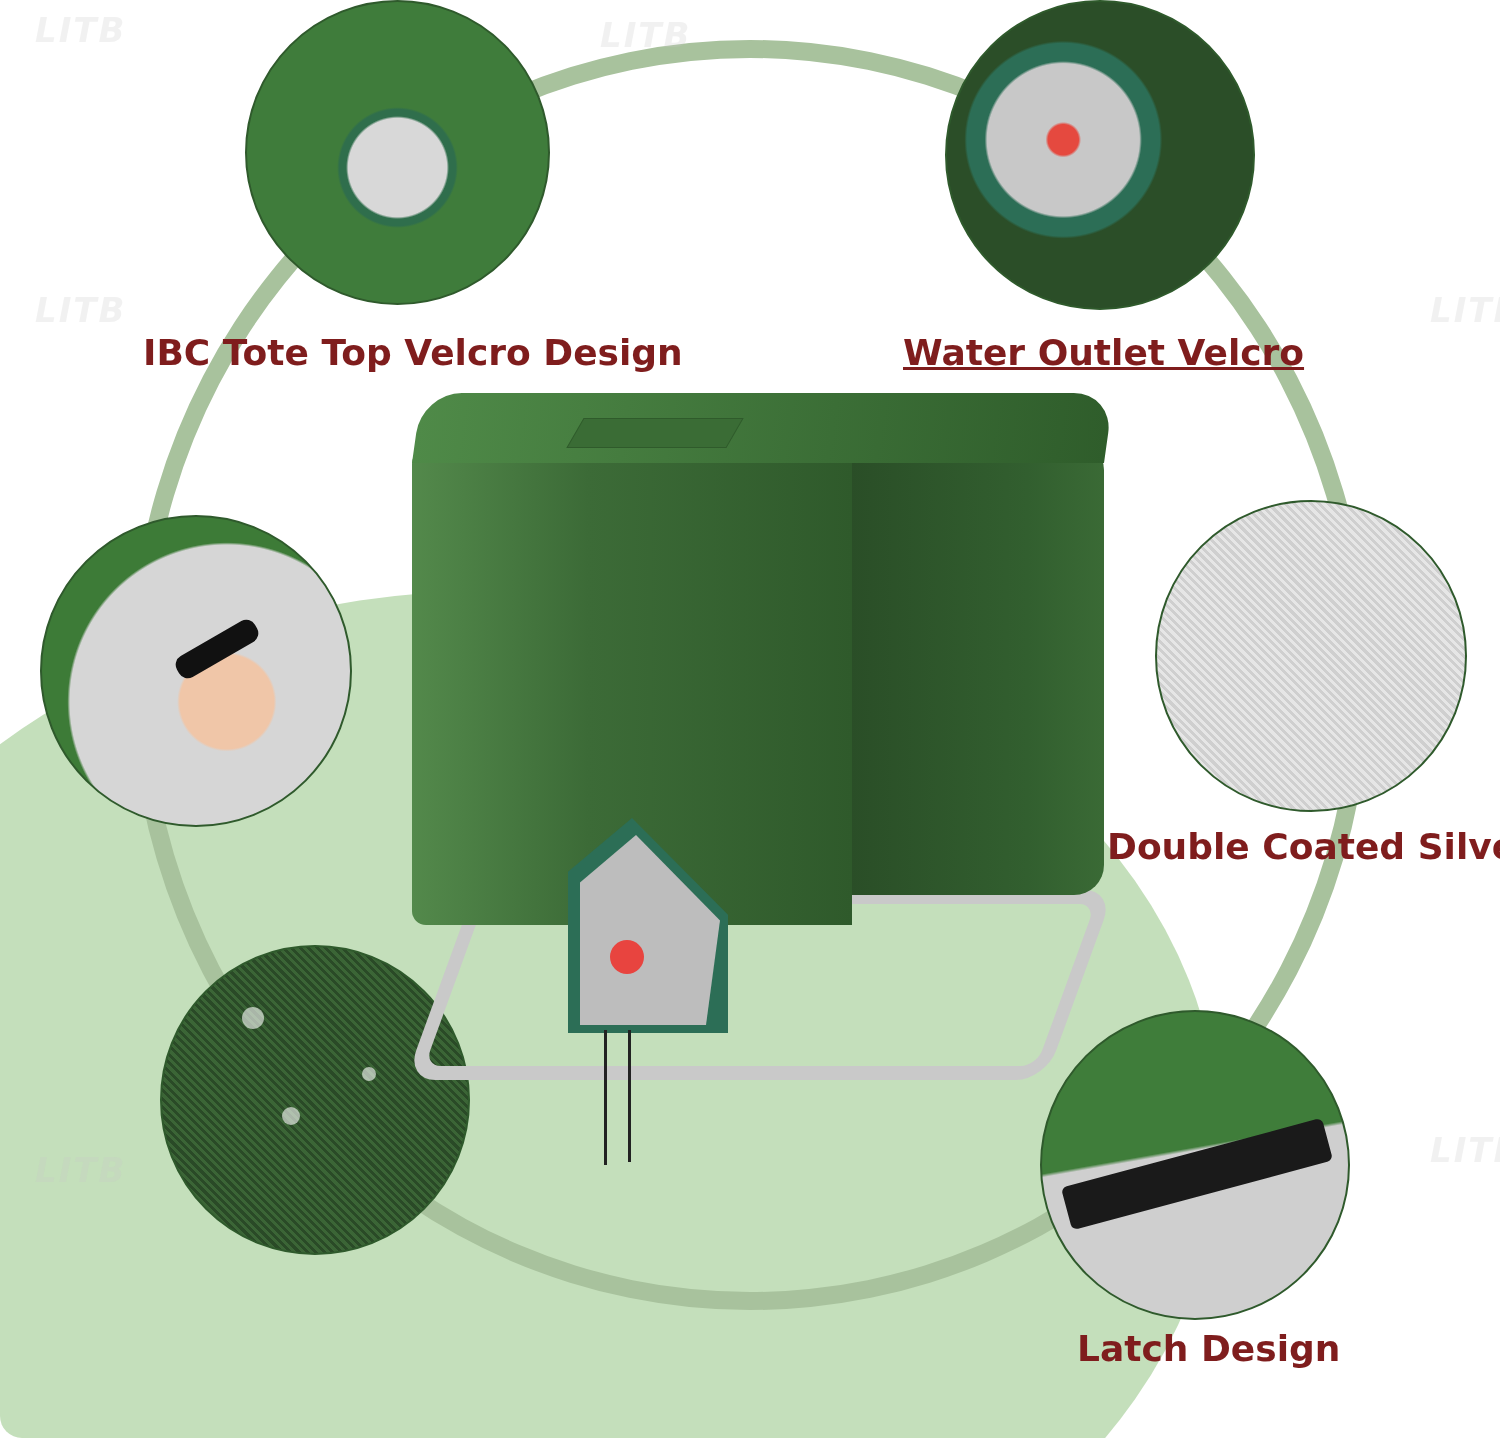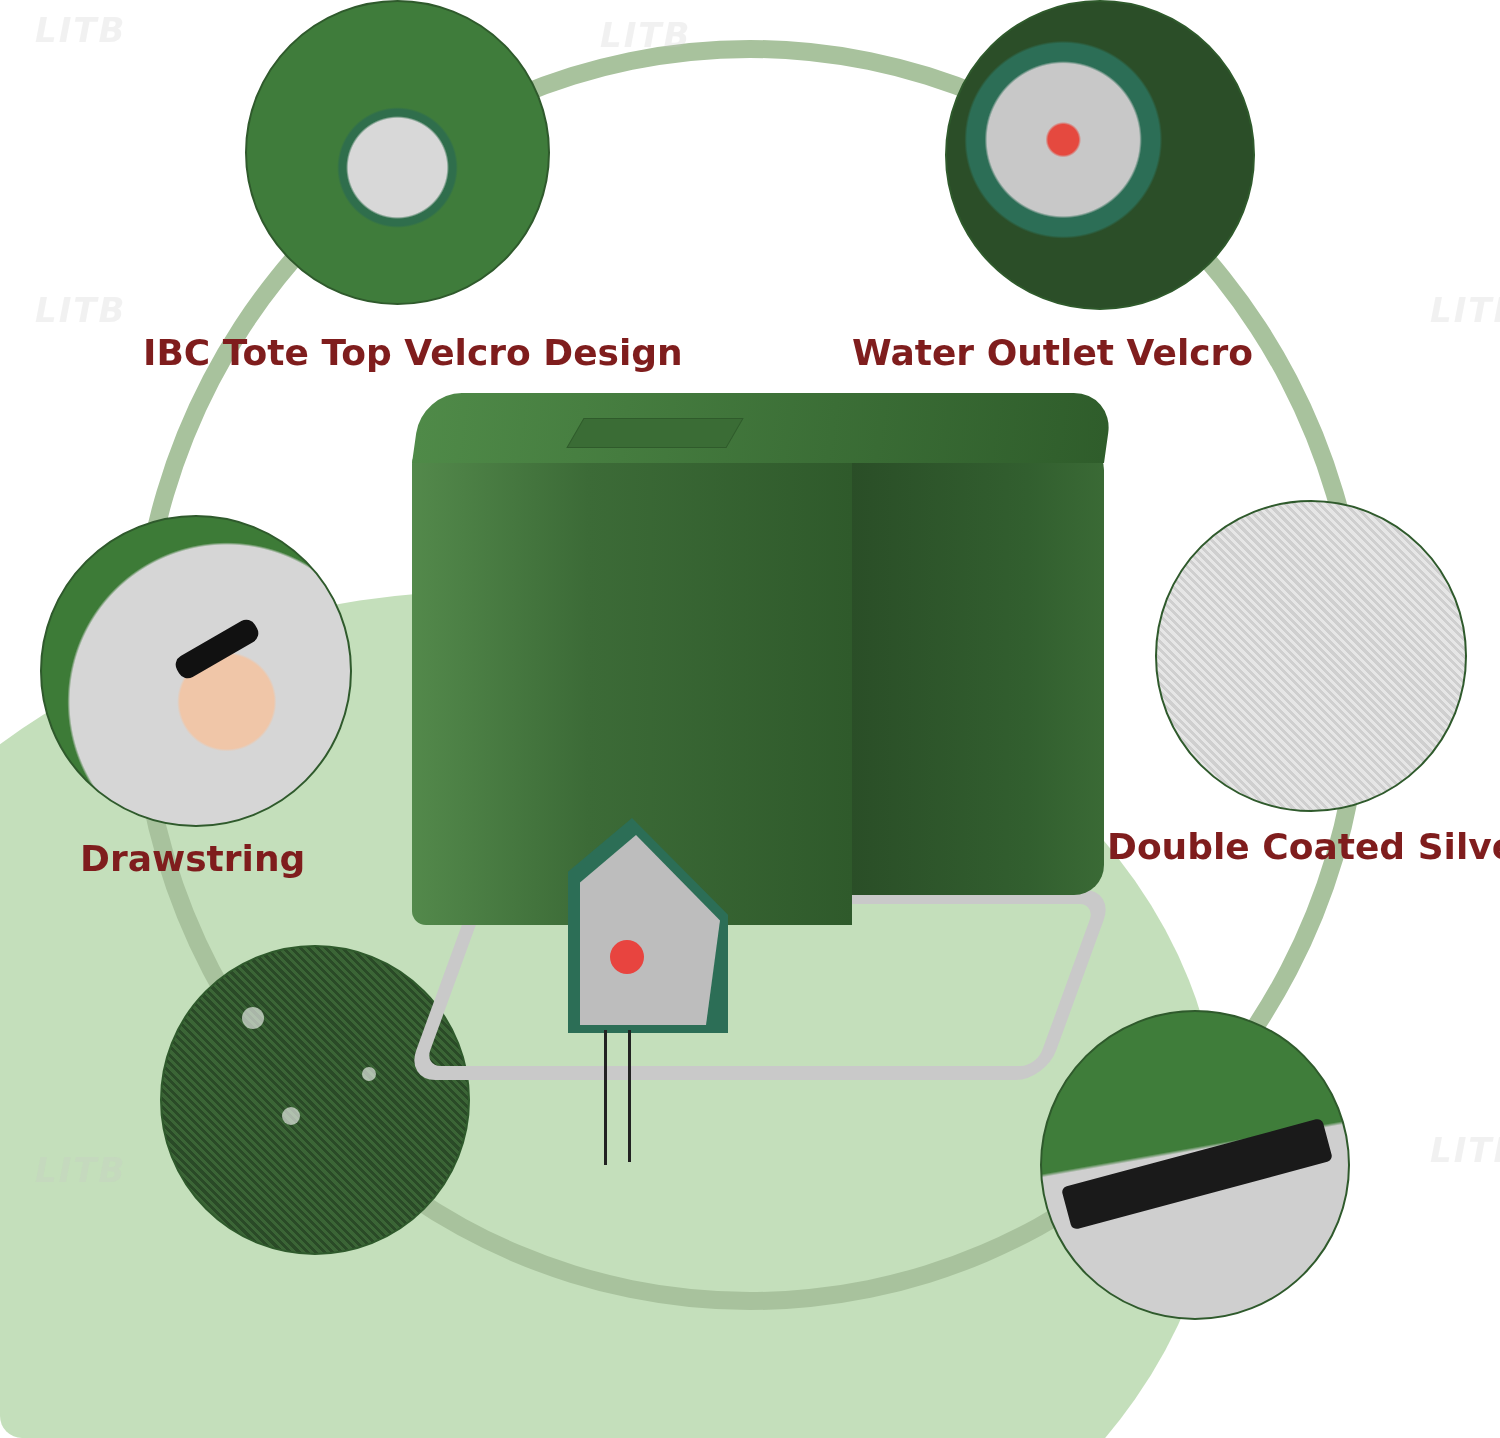--- a/index.html
+++ b/index.html
@@ -44,23 +44,23 @@
   <div class="feature-circle" style="left:160px;top:945px;width:310px;height:310px;background:repeating-linear-gradient(45deg,#2a4a27 0 3px,#3b6536 3px 6px);">
     <div style="position:absolute;left:80px;top:60px;width:22px;height:22px;border-radius:50%;background:rgba(255,255,255,0.6);"></div>
     <div style="position:absolute;left:120px;top:160px;width:18px;height:18px;border-radius:50%;background:rgba(255,255,255,0.6);"></div>
     <div style="position:absolute;left:200px;top:120px;width:14px;height:14px;border-radius:50%;background:rgba(255,255,255,0.6);"></div>
   </div>
   <div class="feature-circle" style="left:1040px;top:1010px;width:310px;height:310px;background:linear-gradient(170deg,#3f7d3a 0 45%,#cfcfcf 46% 100%);">
     <div style="position:absolute;left:20px;top:140px;width:270px;height:44px;background:#1a1a1a;border-radius:6px;transform:rotate(-15deg);"></div>
   </div>
 
   <div class="label" style="left:143px;top:332px;">IBC Tote Top Velcro Design</div>
-  <div class="label" style="left:852px;top:332px;">Water Outlet Velcro</div>
-  <div class="label" style="left:80px;top:838px;">Drawstring</div>
+  <div class="label" style="left:903px;top:332px;text-decoration:underline;">Water Outlet Velcro</div>
   <div class="label" style="left:1107px;top:826px;">Double Coated Silver</div>
+  <div class="label" style="left:1077px;top:1328px;">Latch Design</div>
 
   <div>
     <div class="pallet"></div>
     <div class="cube-side"></div>
     <div class="cube-front"></div>
     <div class="cube-top"></div>
     <div class="cube-lid"></div>
     <div class="outlet"></div>
     <div class="outlet-inner"></div>
     <div class="cap"></div>

